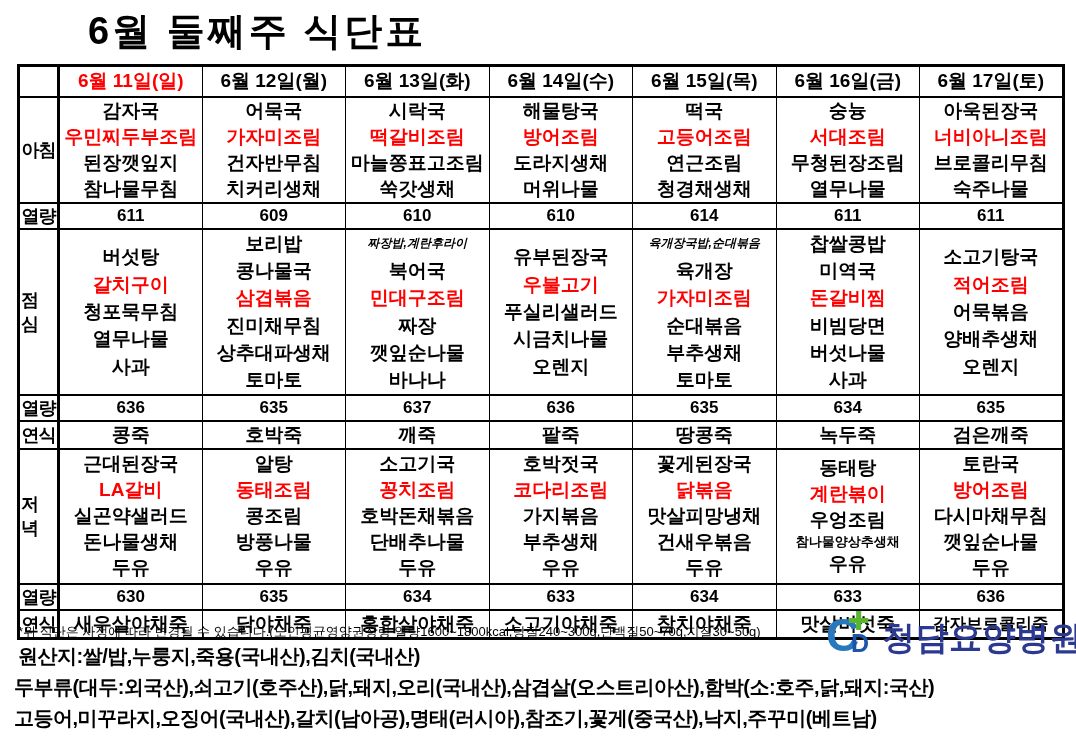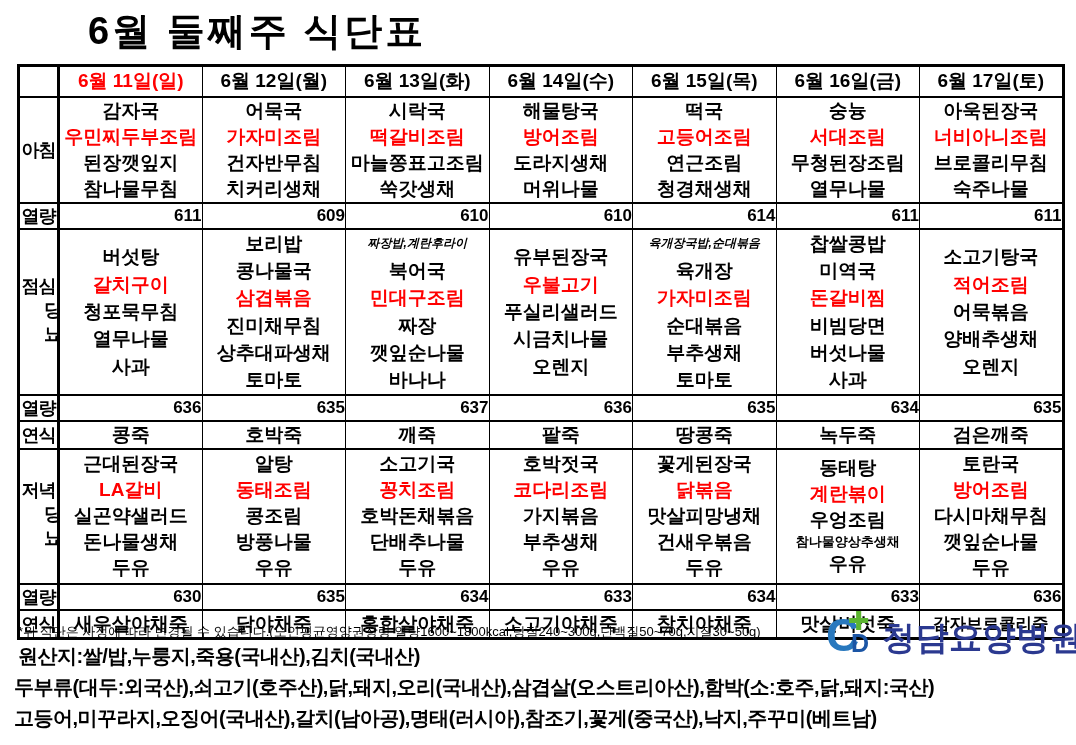--- a/index.html
+++ b/index.html
@@ -30,33 +30,33 @@
   tr.r-header{height:31px;}
   tr.r-breakfast{height:103px;}
   tr.r-cal1{height:26px;}
   tr.r-lunch{height:165px;}
   tr.r-cal{height:23px;}
   tr.r-soft1{height:23px;}
   tr.r-dinner{height:135px;}
   tr.r-soft2{height:25px;}
   .date-cell{font-size:19px;font-weight:bold;white-space:nowrap;}
   .date-red{color:#FF0000;}
-  .cal-cell{font-size:17px;font-weight:bold;text-align:right;}
+  .cal-cell{font-size:17px;font-weight:bold;}
   .soft-cell{font-size:19px;font-weight:bold;white-space:nowrap;}
   .menu-wrap{
     display:flex;flex-direction:column;align-items:center;height:100%;
     justify-content:space-between;
   }
   .menu-wrap.bottom{justify-content:flex-end;}
   .menu-wrap.bottom .menu-line{height:27.4px;line-height:27.4px;flex:none;display:flex;align-items:center;}
   .menu-line{font-size:19px;font-weight:bold;white-space:nowrap;}
   .c-red{color:#FF0000;}
   .c-blue{color:#000000;font-size:12px;font-style:italic;}
   .shrink{font-size:13px;}
-  .stack{display:flex;flex-direction:column;height:100%;}
+  .stack{display:flex;flex-direction:row;height:100%;}
   .stack .main{margin:auto 0;}
   .stack .sub{margin:auto 0 4px 0;padding-left:23px;}
   .footnote{
     position:absolute;left:18px;top:623px;font-size:13px;white-space:nowrap;
   }
   .origins{position:absolute;left:14px;top:641px;font-weight:bold;}
   .origins .oline{font-size:20px;line-height:31px;white-space:nowrap;letter-spacing:-0.5px;}
   .origins .oline.first{margin-left:4px;}
   .logo{
     position:absolute;left:826px;top:614px;display:flex;align-items:center;

